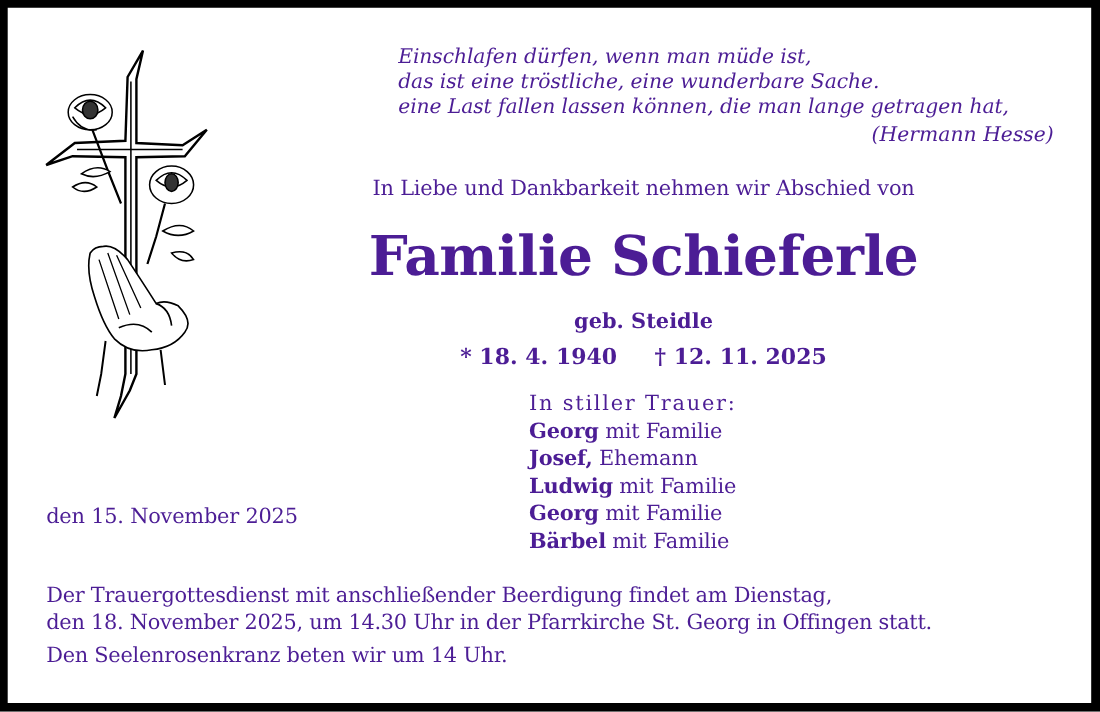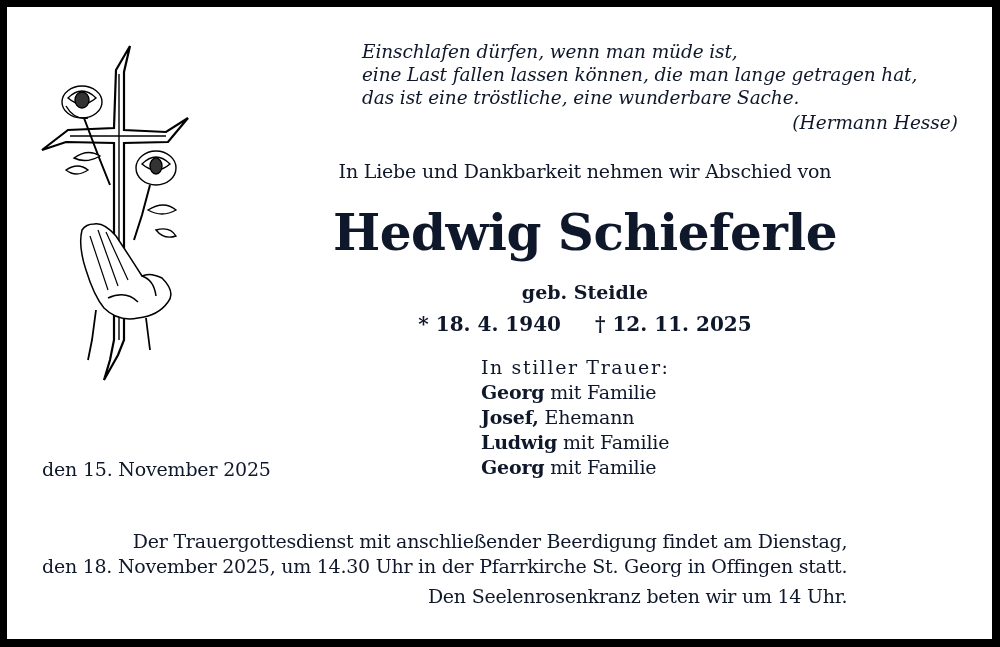--- a/index.html
+++ b/index.html
@@ -2,21 +2,21 @@
 <html><head>
   <meta charset="utf-8">
   <style>
     html, body { margin: 0; padding: 0; background: #ffffff; }
     body { width: 1000px; height: 647px; position: relative; overflow: hidden; }
     .frame {
       position: absolute; left: 0; top: 0; width: 1000px; height: 647px;
       box-sizing: border-box; border: 7px solid #000; border-right-width: 8px; border-bottom-width: 8px;
       background: #fff;
     }
-    .serif { font-family: "DejaVu Serif", "Liberation Serif", serif; color: #0f172a; }
+    .serif { font-family: "DejaVu Serif", "Liberation Serif", serif; color: #4c1d95; }
     .abs { position: absolute; white-space: nowrap; }
 
     .quote { left: 362px; top: 40px; font-size: 18.5px; font-style: italic; line-height: 23px; letter-spacing: -0.1px; }
     .quote-line { display: block; }
     .quote-author { position: absolute; right: 42px; top: 112px; font-size: 18.5px; font-style: italic; }
 
     .intro { left: 0; width: 1170px; text-align: center; top: 160px; font-size: 19px; letter-spacing: -0.2px; }
     .name { left: 300px; width: 570px; text-align: center; top: 203px; font-size: 50px; font-weight: bold; letter-spacing: -0.5px; }
     .maiden { left: 300px; width: 570px; text-align: center; top: 281px; font-size: 19px; font-weight: bold; }
     .dates { left: 300px; width: 570px; text-align: center; top: 312px; font-size: 20px; font-weight: bold; }
@@ -24,21 +24,21 @@
 
     .mourners { left: 481px; top: 355px; font-size: 19px; line-height: 25px; letter-spacing: -0.2px; }
     .mourners .heading { letter-spacing: 1.6px; display: block; }
     .mourners .row { display: block; }
     .mourners b { font-weight: bold; }
 
     .place { left: 42px; top: 457px; font-size: 19px; line-height: 25px; letter-spacing: -0.2px; }
     .place b { font-weight: bold; display: block; }
 
     .footer { left: 42px; top: 529px; font-size: 19px; line-height: 25px; letter-spacing: -0.25px; }
-    .footer .line { display: block; text-align: right; }
+    .footer .line { display: block; }
     .footer .line.spaced { margin-top: 5px; }
 
     .illustration { position: absolute; left: 38px; top: 40px; width: 160px; height: 345px; }
   </style>
 </head>
 <body>
 
 <div class="frame"></div>
 
 <svg class="illustration" viewBox="0 0 160 345" xmlns="http://www.w3.org/2000/svg">
@@ -73,39 +73,40 @@
     <path d="M52 196 L70 250 M60 190 L80 246 M68 192 L90 240" fill="none" stroke-width="1.2"></path>
     <path d="M70 258 Q88 250 100 262" fill="none"></path>
     <path d="M104 236 Q116 240 118 256" fill="none"></path>
     <path d="M58 270 L54 300 L50 320" fill="none" stroke-width="1.8"></path>
     <path d="M108 278 L112 310" fill="none" stroke-width="1.8"></path>
   </g>
 </svg>
 
 <div class="abs serif quote">
   <span class="quote-line">Einschlafen dürfen, wenn man müde ist,</span>
+  <span class="quote-line">das ist eine tröstliche, eine wunderbare Sache.</span>
   <span class="quote-line">eine Last fallen lassen können, die man lange getragen hat,</span>
-  <span class="quote-line">das ist eine tröstliche, eine wunderbare Sache.</span>
 </div>
 <div class="abs serif quote-author">(Hermann Hesse)</div>
 
 <div class="abs serif intro">In Liebe und Dankbarkeit nehmen wir Abschied von</div>
 
-<div class="abs serif name">Hedwig Schieferle</div>
+<div class="abs serif name">Familie Schieferle</div>
 <div class="abs serif maiden">geb. Steidle</div>
 <div class="abs serif dates">
   <span>* 18. 4. 1940</span><span class="gap"></span><span>† 12. 11. 2025</span>
 </div>
 
 <div class="abs serif mourners">
   <span class="heading">In stiller Trauer:</span>
   <span class="row"><b>Georg</b><span> mit Familie</span></span>
   <span class="row"><b>Josef,</b><span> Ehemann</span></span>
   <span class="row"><b>Ludwig</b><span> mit Familie</span></span>
   <span class="row"><b>Georg</b><span> mit Familie</span></span>
+  <span class="row"><b>Bärbel</b><span> mit Familie</span></span>
 </div>
 
 <div class="abs serif place">
   <span>den 15. November 2025</span>
 </div>
 
 <div class="abs serif footer">
   <span class="line">Der Trauergottesdienst mit anschließender Beerdigung findet am Dienstag,</span>
   <span class="line">den 18. November 2025, um 14.30 Uhr in der Pfarrkirche St. Georg in Offingen statt.</span>
   <span class="line spaced">Den Seelenrosenkranz beten wir um 14 Uhr.</span>

